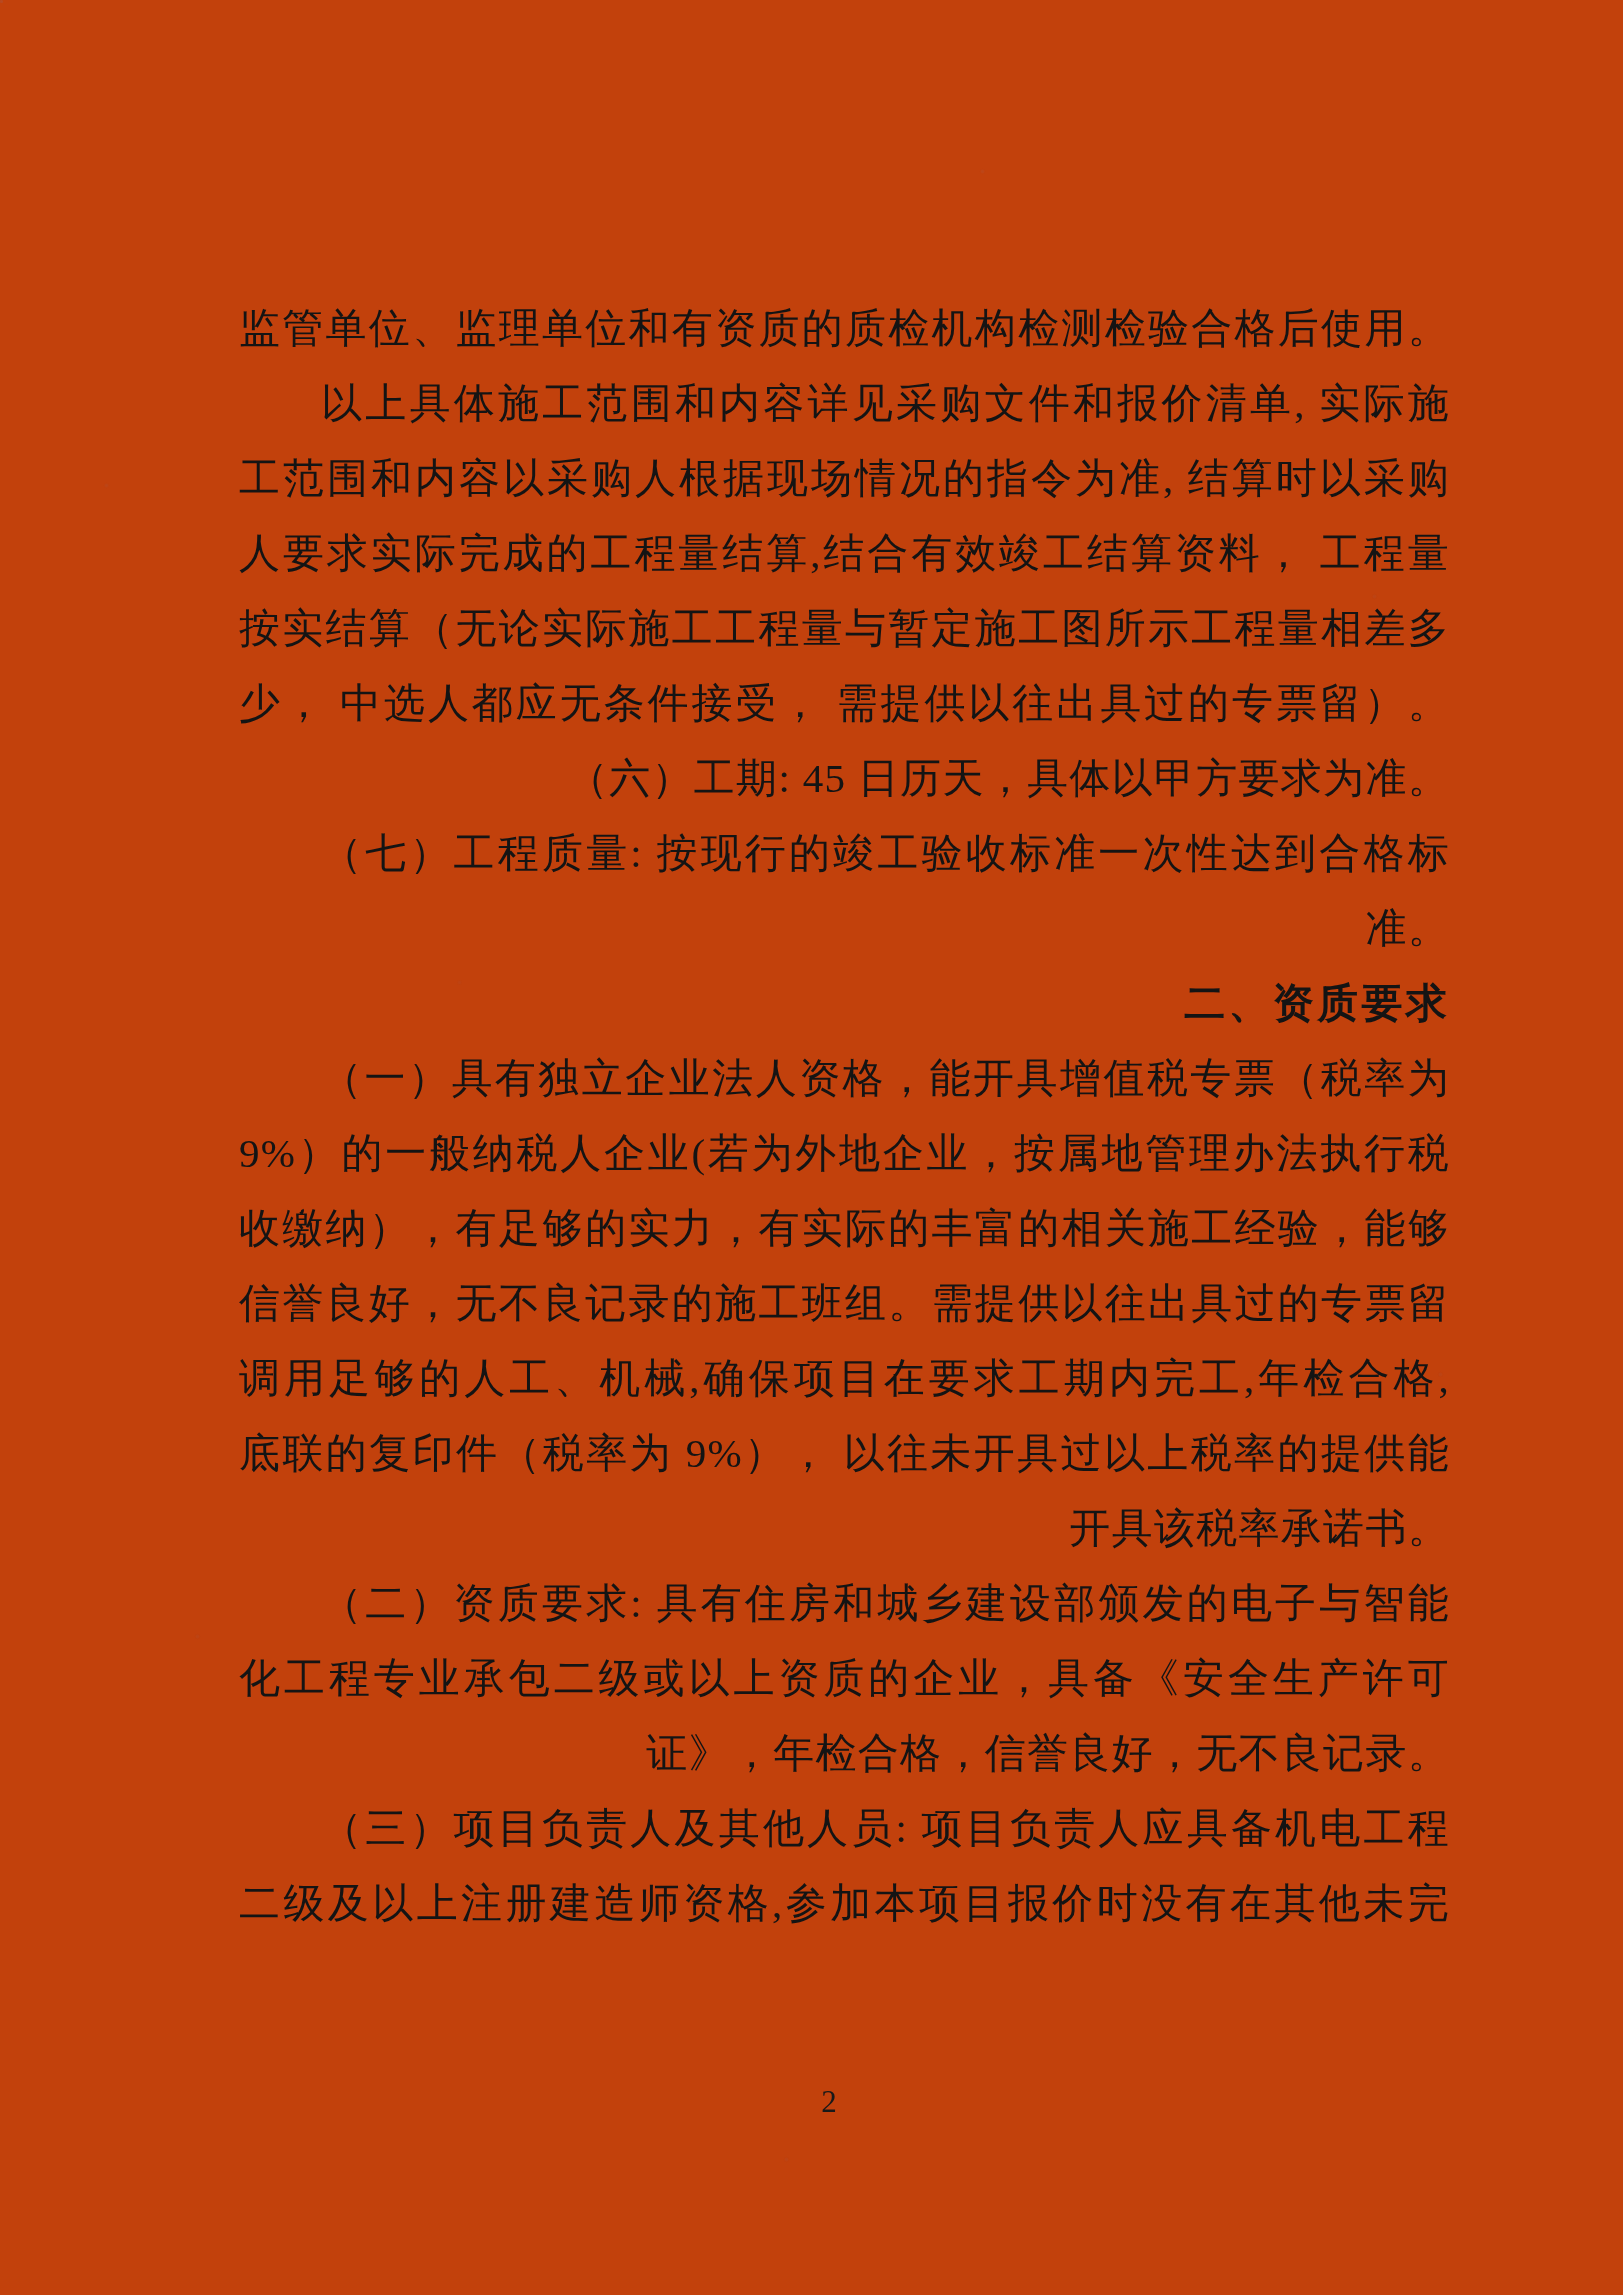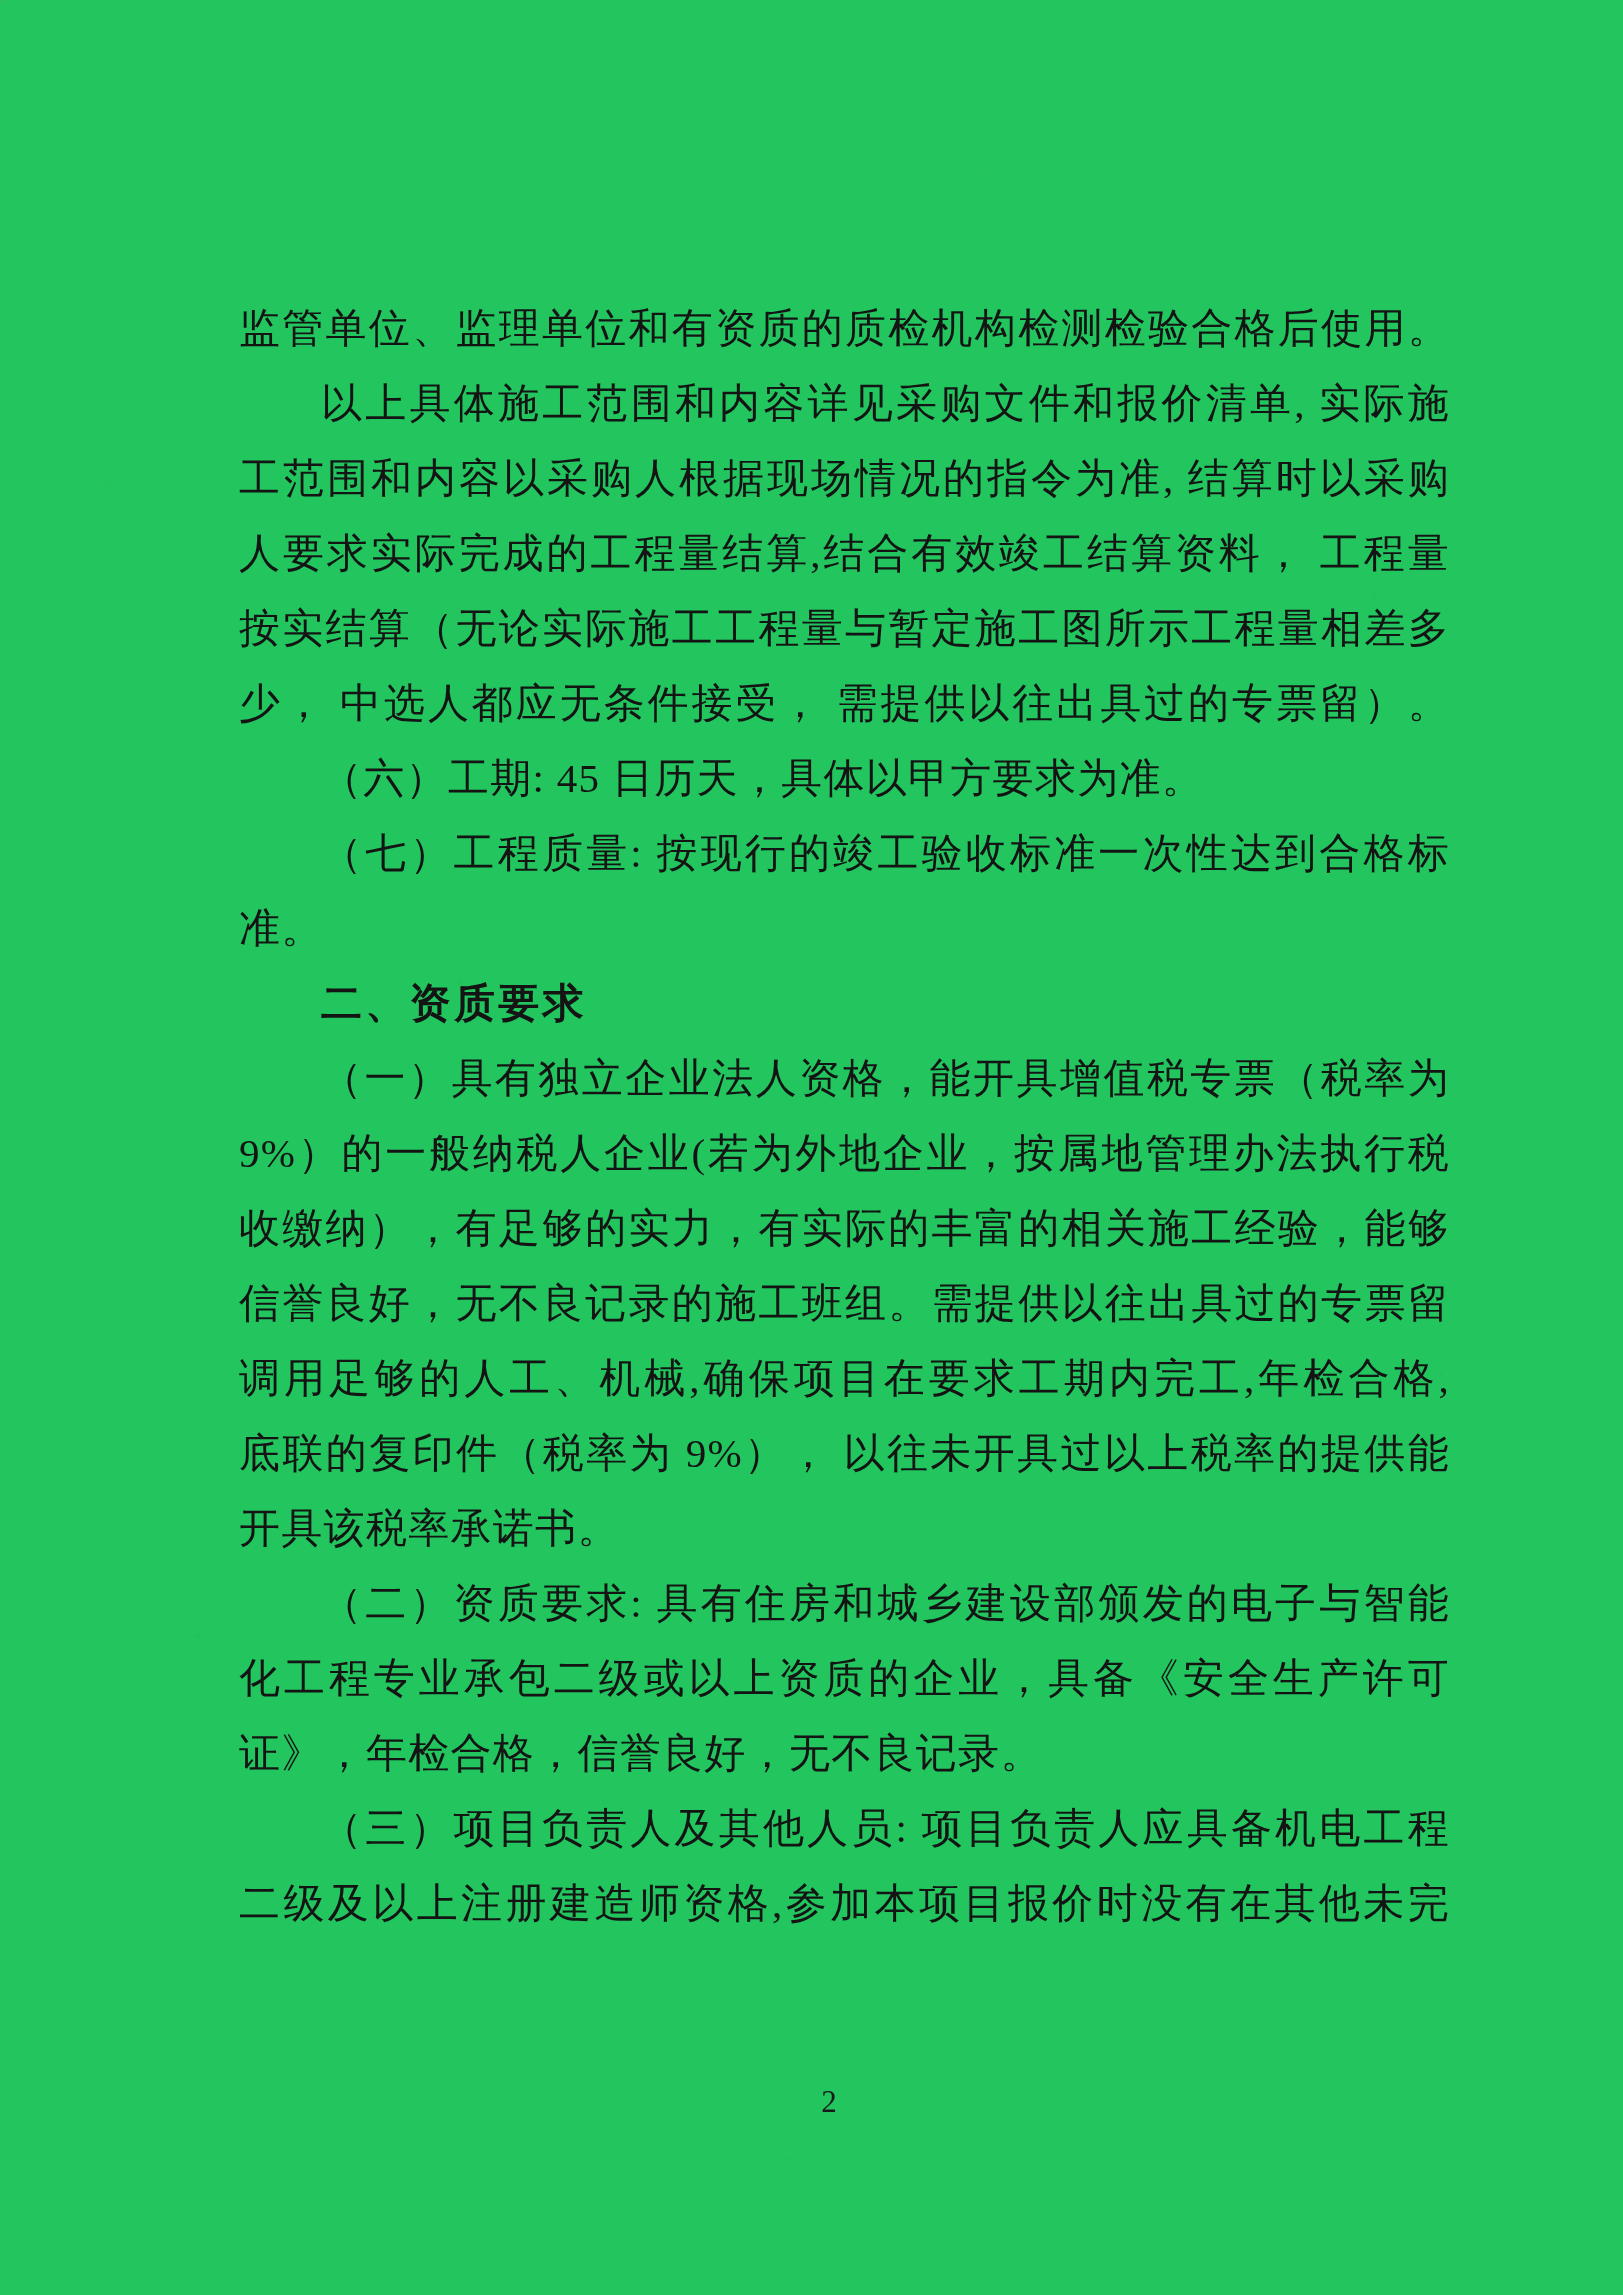--- a/index.html
+++ b/index.html
@@ -4,21 +4,21 @@
 <style>
   html, body {
     margin: 0;
     padding: 0;
     background: #e9e9e9;
   }
   .page {
     position: relative;
     width: 1623px;
     height: 2295px;
-    background: #22c55e;
+    background: #c2410c;
     overflow: hidden;
     font-family: "Liberation Serif", serif;
     color: #141414;
   }
   
   .noise {
     position: absolute;
     width: 2.6px; height: 2.6px;
     border-radius: 50%;
     background: rgba(130,130,170,0.14);
@@ -38,20 +38,21 @@
     top: 291px;
     width: 1211px;
   }
   .line {
     height: 75px;
     line-height: 75px;
     font-size: 41px;
     letter-spacing: 1.3px;
     white-space: pre-wrap;
     overflow: visible;
+    text-align: right;
   }
   .line.fill {
     text-align: justify;
     text-align-last: justify;
     text-justify: inter-character;
   }
   .line.indent {
     text-indent: 82px;
   }
   .line.bold {

